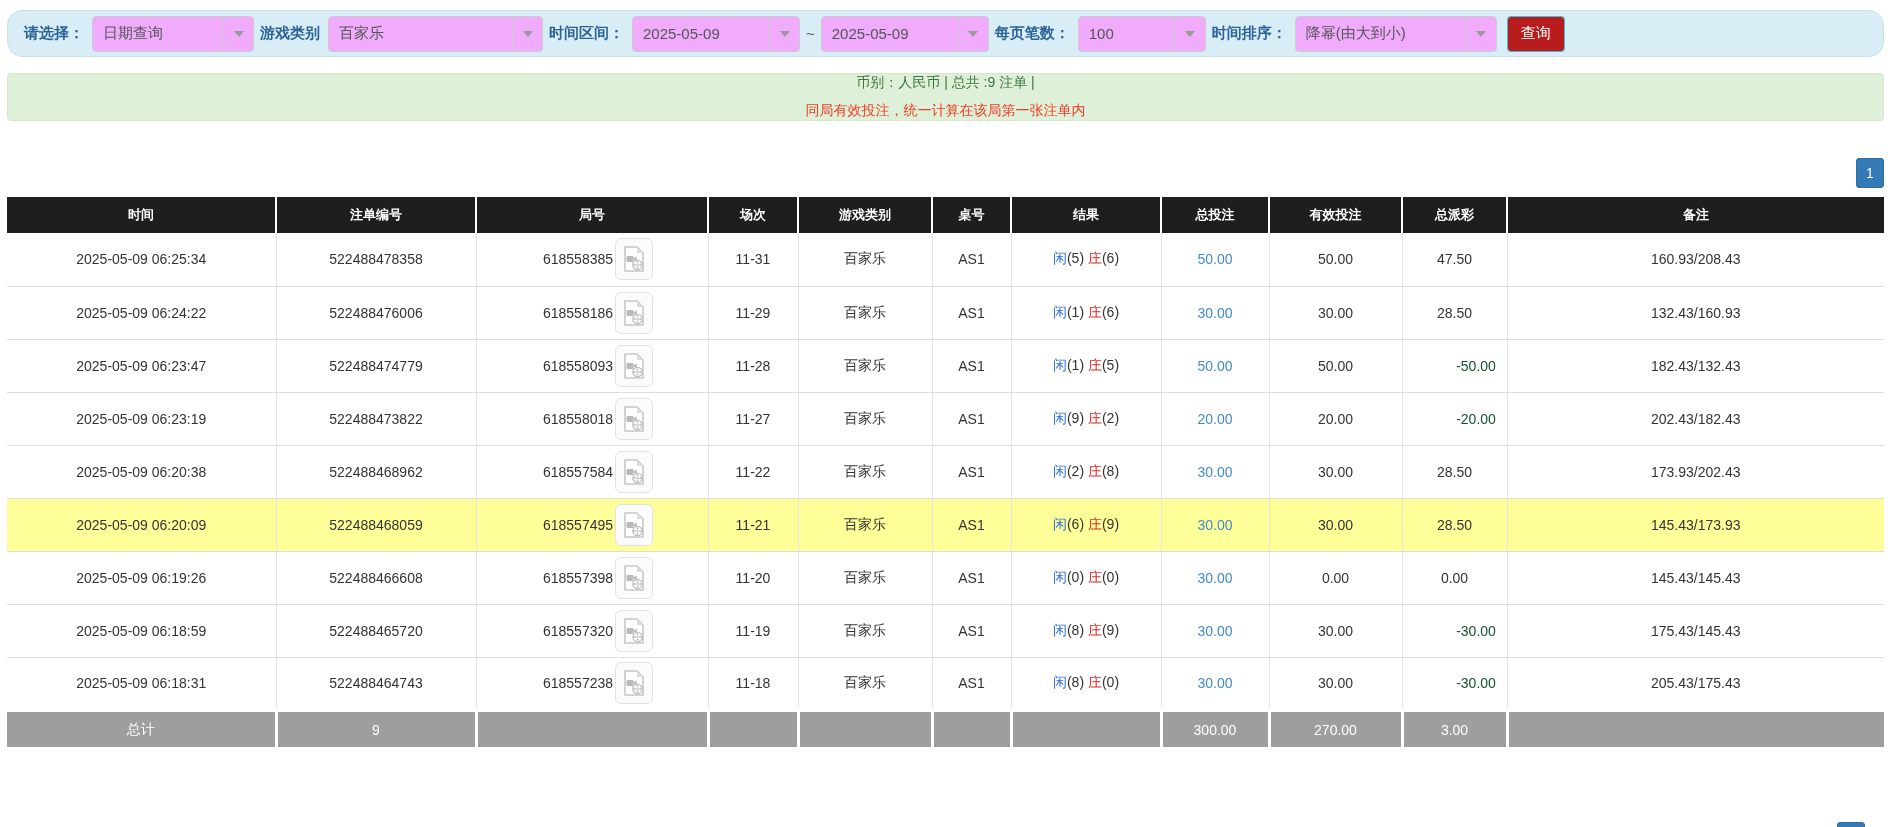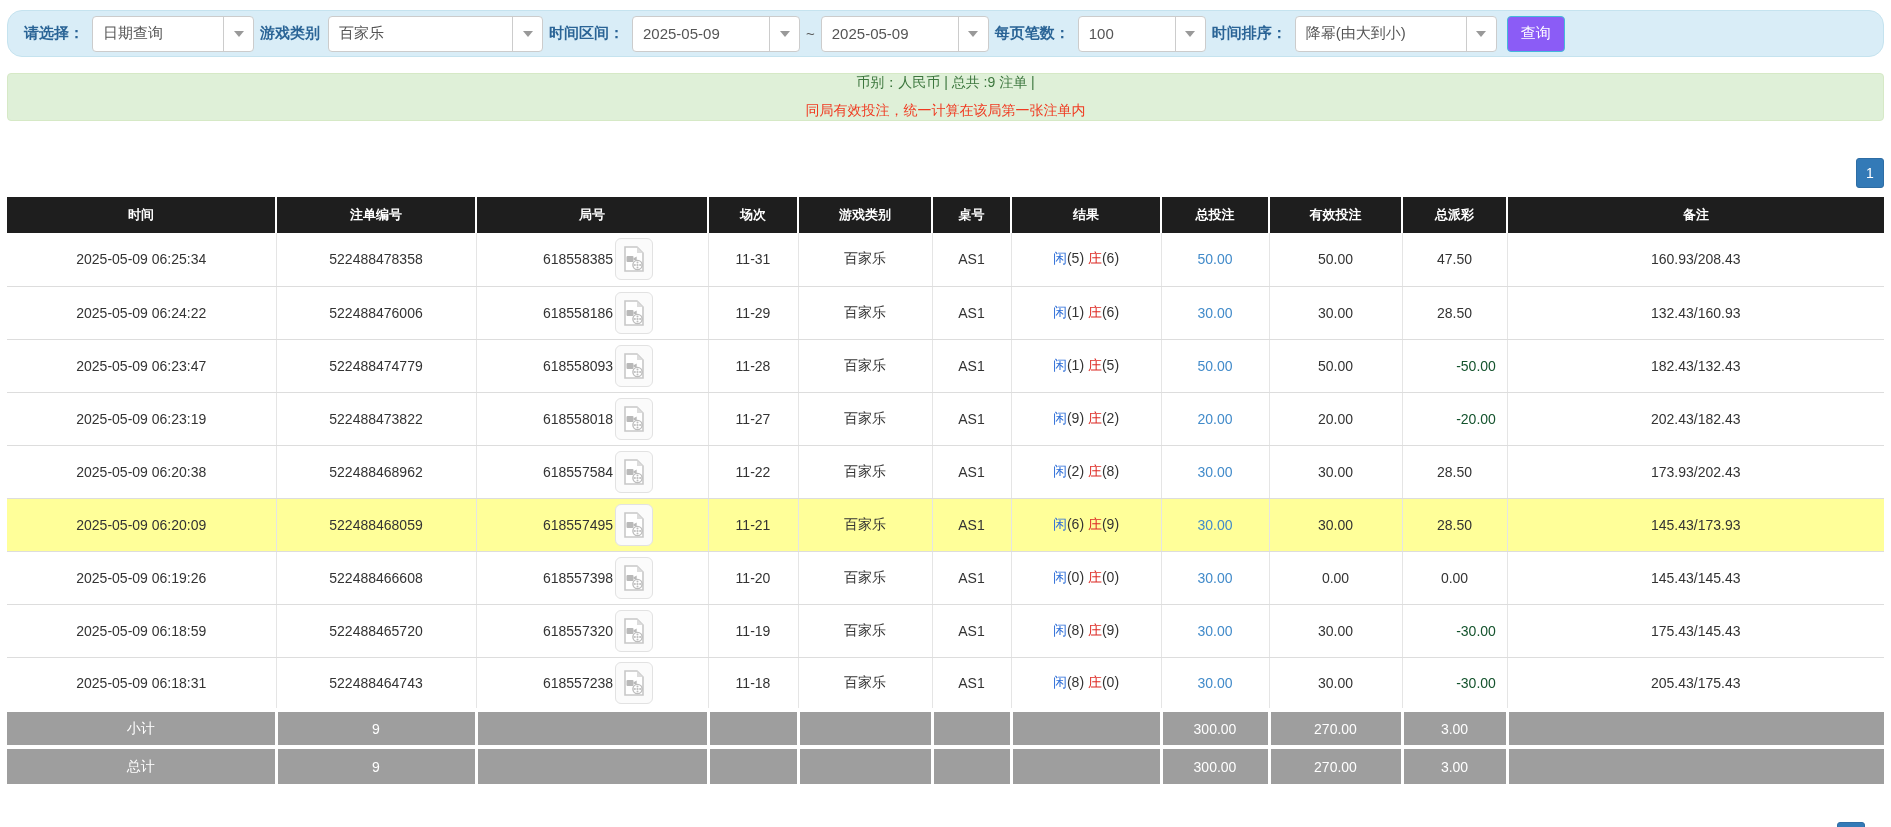--- a/index.html
+++ b/index.html
@@ -4,27 +4,27 @@
 <style>
   * { margin:0; padding:0; box-sizing:border-box; }
   html,body { width:1891px; height:827px; background:#fff; overflow:hidden;
     font-family:"Liberation Sans","DejaVu Sans",sans-serif; }
   .page { position:relative; width:1891px; height:827px; padding:0 7px; }
 
   
   .filter-bar { margin-top:10px; height:47px; background:#d9edf7; border:1px solid #c5e3ef;
     border-radius:15px; display:flex; align-items:center; padding:0 10px; white-space:nowrap; }
   .flabel { color:#2a6496; font-weight:bold; font-size:15px; margin:0 8px 0 6px; }
-  .select { background:#ffffff; border:1px solid #ccc; border-radius:4px; height:36px;
+  .select { background:#f0abfc; border:1px solid #ccc; border-radius:4px; height:36px;
     display:flex; align-items:stretch; cursor:pointer; }
   .sel-text { flex:1; display:flex; align-items:center; padding:0 10px; font-size:15px; color:#555; overflow:hidden; }
   .caret-box { width:30px; border-left:1px solid #ccc; display:flex; align-items:center; justify-content:center; }
   .caret { width:0; height:0; border-left:5px solid transparent; border-right:5px solid transparent; border-top:6px solid #999; }
   .tilde { color:#555; font-size:15px; margin:0 6px; }
-  .search-btn { margin-left:10px; background:#8b5cf6; color:#fff; border:1px solid #46b8da;
+  .search-btn { margin-left:10px; background:#b91c1c; color:#fff; border:1px solid #46b8da;
     border-radius:4px; font-size:15px; height:36px; padding:0 13px; cursor:pointer; }
 
   
   .info-bar { margin-top:16px; height:48px; background:#dff0d8; border:1px solid #d6e9c6;
     border-radius:4px; display:flex; align-items:center; justify-content:space-between; padding:0 14px;flex-direction:column; }
   .info-summary { color:#3c763d; font-size:14px; }
   .info-notice { color:#f03a21; font-size:14px; }
 
   
   .pager-top { margin-top:37px; height:30px; display:flex; justify-content:flex-end; }
@@ -399,45 +399,32 @@
           <td>AS1</td>
           <td><span class="res-blue">闲</span><span>(8) </span><span class="res-red">庄</span><span>(0)</span></td>
           <td><a class="bet-link">30.00</a></td>
           <td>30.00</td>
           <td class="neg">-30.00</td>
           <td>205.43/175.43</td>
         </tr>
       </tbody>
     <tfoot id="table-foot">
         <tr>
-          <td>小计</td>
+          <td>总计</td>
           <td>9</td>
           <td></td>
           <td></td>
           <td></td>
           <td></td>
           <td></td>
           <td>300.00</td>
           <td>270.00</td>
           <td>3.00</td>
           <td></td>
         </tr>
-        <tr>
-          <td>总计</td>
-          <td>9</td>
-          <td></td>
-          <td></td>
-          <td></td>
-          <td></td>
-          <td></td>
-          <td>300.00</td>
-          <td>270.00</td>
-          <td>3.00</td>
-          <td></td>
-        </tr>
       </tfoot>
   </table>
 
   <div class="pager-bottom">
     <button class="page-btn">1</button>
   </div>
 
 </div>
 
 </body></html>

